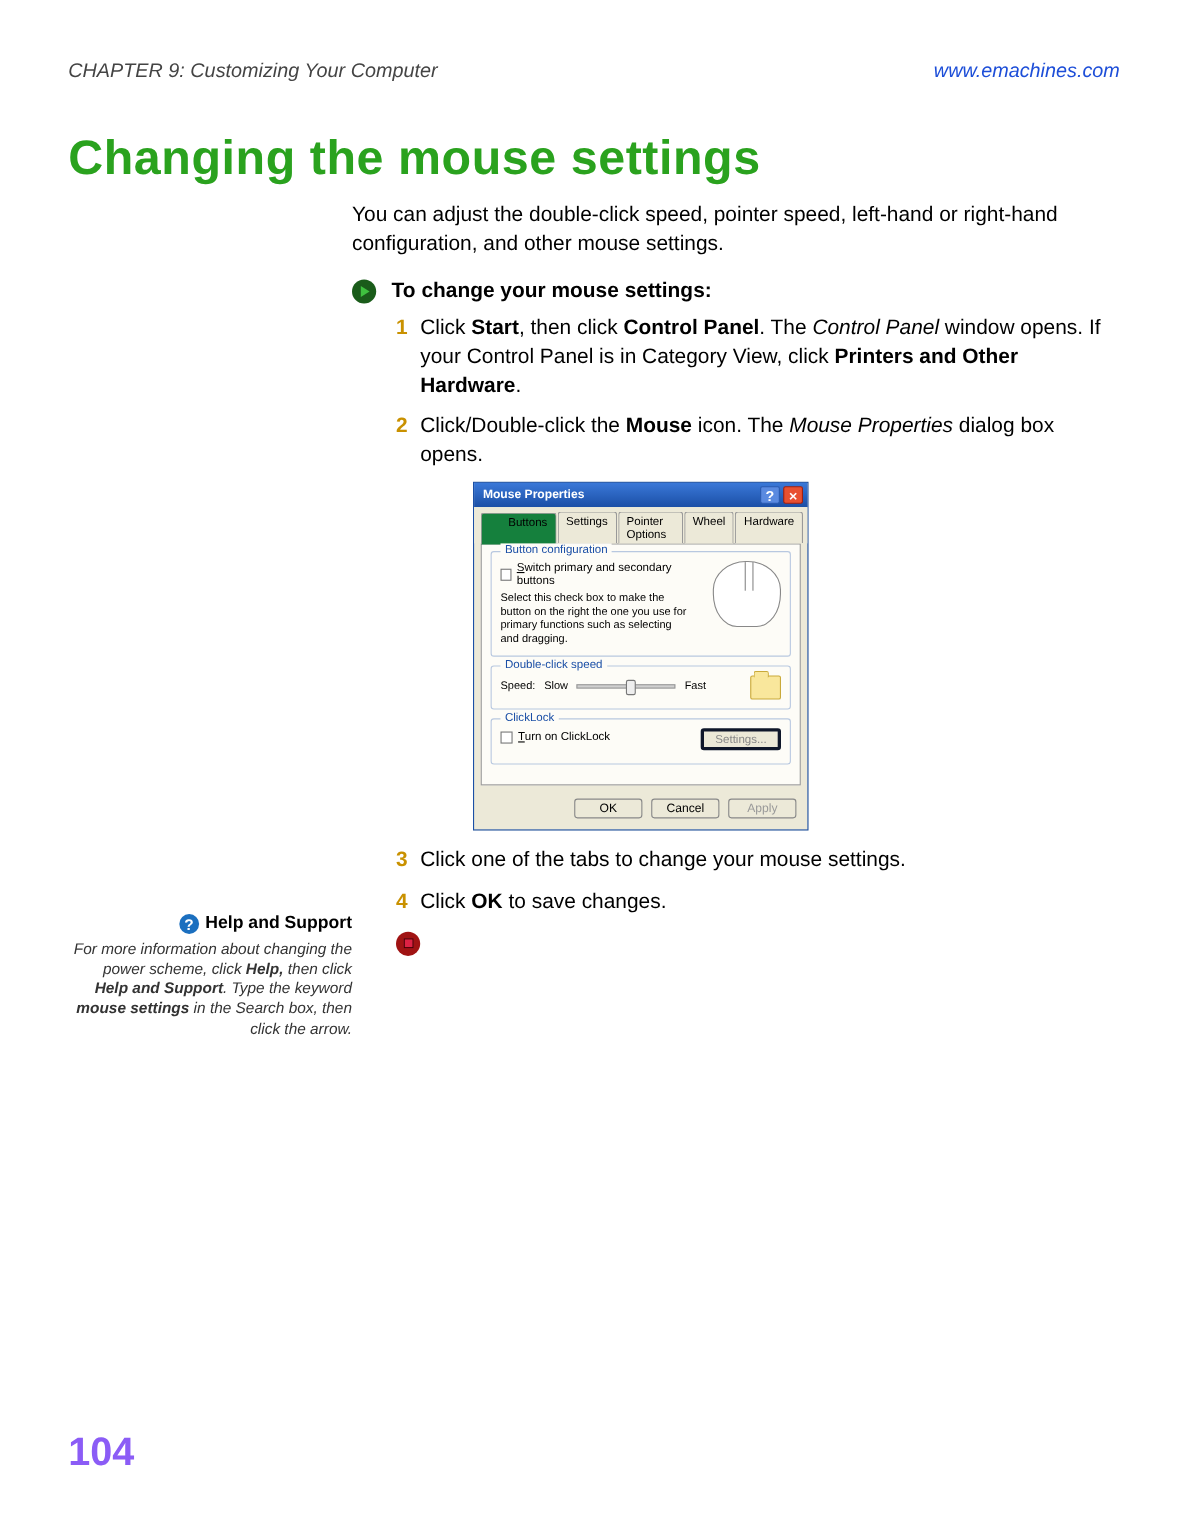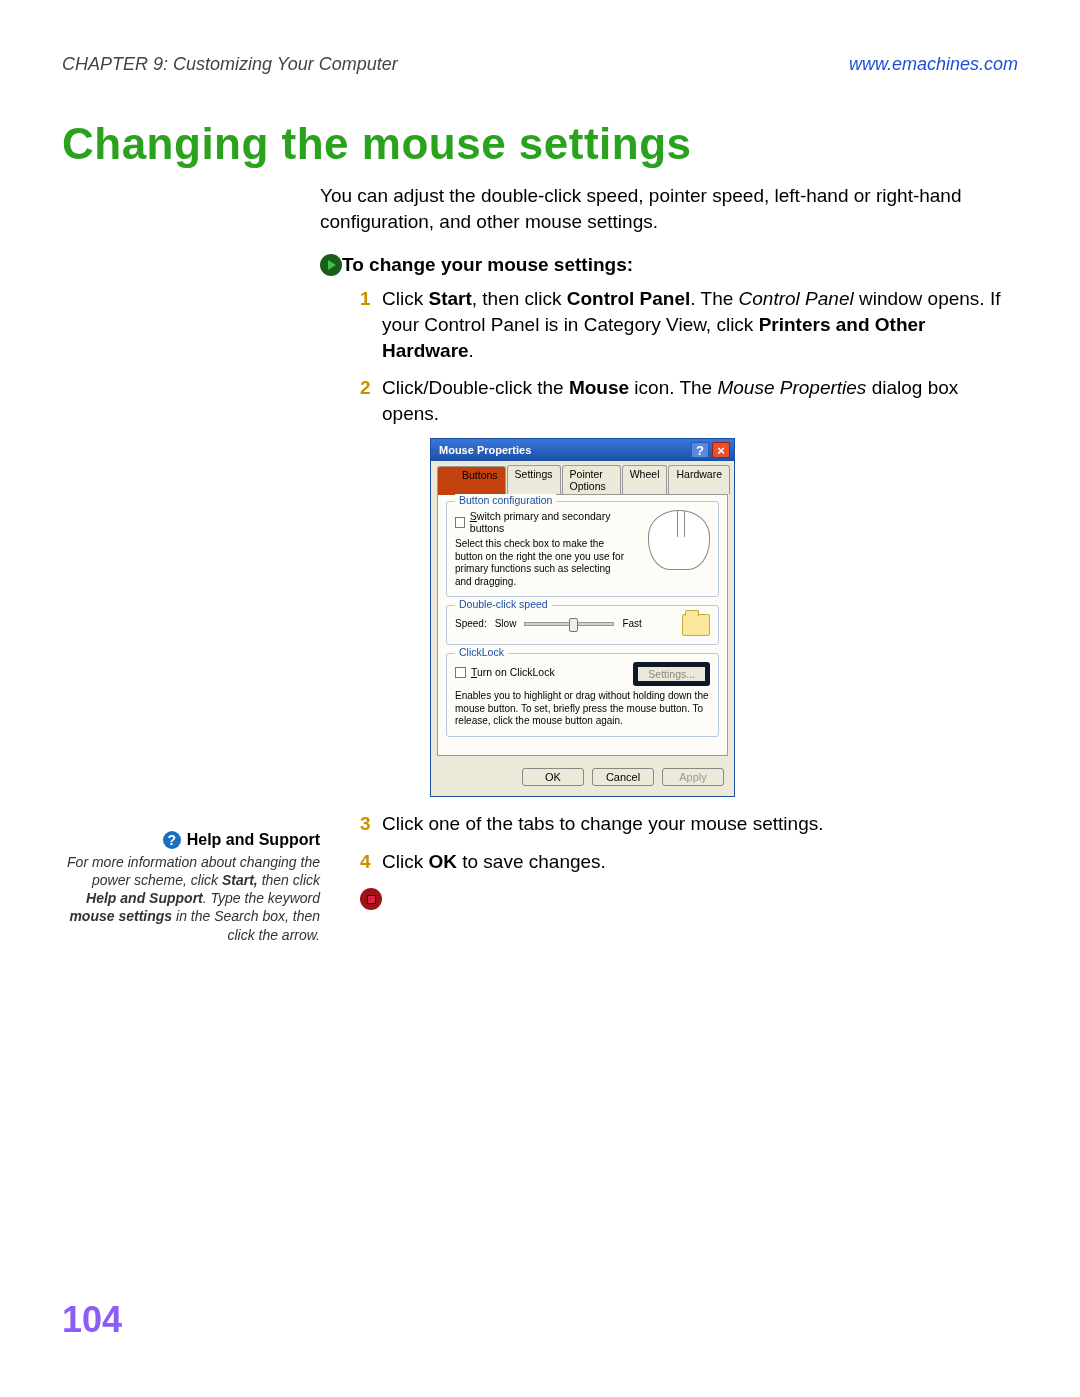--- a/index.html
+++ b/index.html
@@ -32,20 +32,21 @@
   }
   .intro {
     margin: 0 62px 20px 320px;
     font-size: 19px;
     line-height: 1.35;
   }
   .proc-row {
     display: flex;
     align-items: center;
     margin: 10px 14px 10px 320px;
+    gap: 14px;
   }
   .bullet-icon {
     width: 22px; height: 22px; border-radius: 50%;
     background: #1a5c1a;
     display: flex; align-items: center; justify-content: center;
     flex-shrink: 0;
   }
   .bullet-icon .tri {
     width: 0; height: 0;
     border-left: 8px solid #3fc23f;
@@ -123,21 +124,21 @@
     background: #ece9d8;
   }
   .tab {
     border: 1px solid #999;
     border-bottom: none;
     padding: 2px 7px;
     background: #ece9d8;
     border-radius: 3px 3px 0 0;
     font-size: 10.5px;
   }
-  .tab.active { background: #c2410c; position: relative; top: 1px; padding-left: 24px; }
+  .tab.active { background: #15803d; position: relative; top: 1px; padding-left: 24px; }
   .tab-body {
     margin: 0 6px 6px 6px;
     background: #fdfcf7;
     border: 1px solid #999;
     padding: 6px 8px 10px 8px;
   }
   .grp {
     border: 1px solid #b8c8e0;
     border-radius: 3px;
     margin-bottom: 8px;
@@ -209,21 +210,21 @@
     min-width: 62px; text-align:center;
     padding: 2px 10px;
     border: 1px solid #888;
     background: #ece9d8;
     border-radius: 3px;
     font-size: 11px;
   }
   .dlg-btn.disabled { color:#999; }
   .sm-btn {
     padding: 1px 10px;
-    border: 5px solid #0f172a;
+    border: 3px solid #0f172a;
     background: #ece9d8;
     border-radius: 3px;
     font-size: 10.5px;
     color: #888;
     margin-left: auto;
   }
   .help-block {
     position: absolute;
     left: 62px; top: 830px;
     width: 258px;
@@ -332,21 +333,20 @@
       </div>
       <div class="grp">
         <span class="grp-title">ClickLock</span>
         <div style="display:flex;align-items:center;margin-bottom:4px;">
           <label class="chk">
             <span class="box"></span>
             <span><span class="u">T</span><span>urn on ClickLock</span></span>
           </label>
           <span class="sm-btn">Settings...</span>
         </div>
-        <div class="txt">Enables you to highlight or drag without holding down the mouse button. To set, briefly press the mouse button. To release, click the mouse button again.</div>
       </div>
     </div>
     <div class="dlg-btn-row">
       <span class="dlg-btn">OK</span>
       <span class="dlg-btn">Cancel</span>
       <span class="dlg-btn disabled">Apply</span>
     </div>
   </div>
 </div>
 
@@ -364,17 +364,17 @@
 <div class="stop-icon">
     <span class="sq"></span>
   </div>
 
 <div class="help-block">
   <div class="hdr">
     <span class="q-icon">?</span>
     <span>Help and Support</span>
   </div>
   <div class="body">
-    <span>For more information about changing the power scheme, click </span><span class="b">Start,</span><span> then click </span><span class="b">Help and Support</span><span>. Type the keyword </span><span class="b">mouse settings</span><span> in the Search box, then click the arrow.</span>
+    <span>For more information about changing the power scheme, click </span><span class="b">Help,</span><span> then click </span><span class="b">Help and Support</span><span>. Type the keyword </span><span class="b">mouse settings</span><span> in the Search box, then click the arrow.</span>
   </div>
 </div>
 
 <div class="page-num">104</div>
 
 </body></html>

